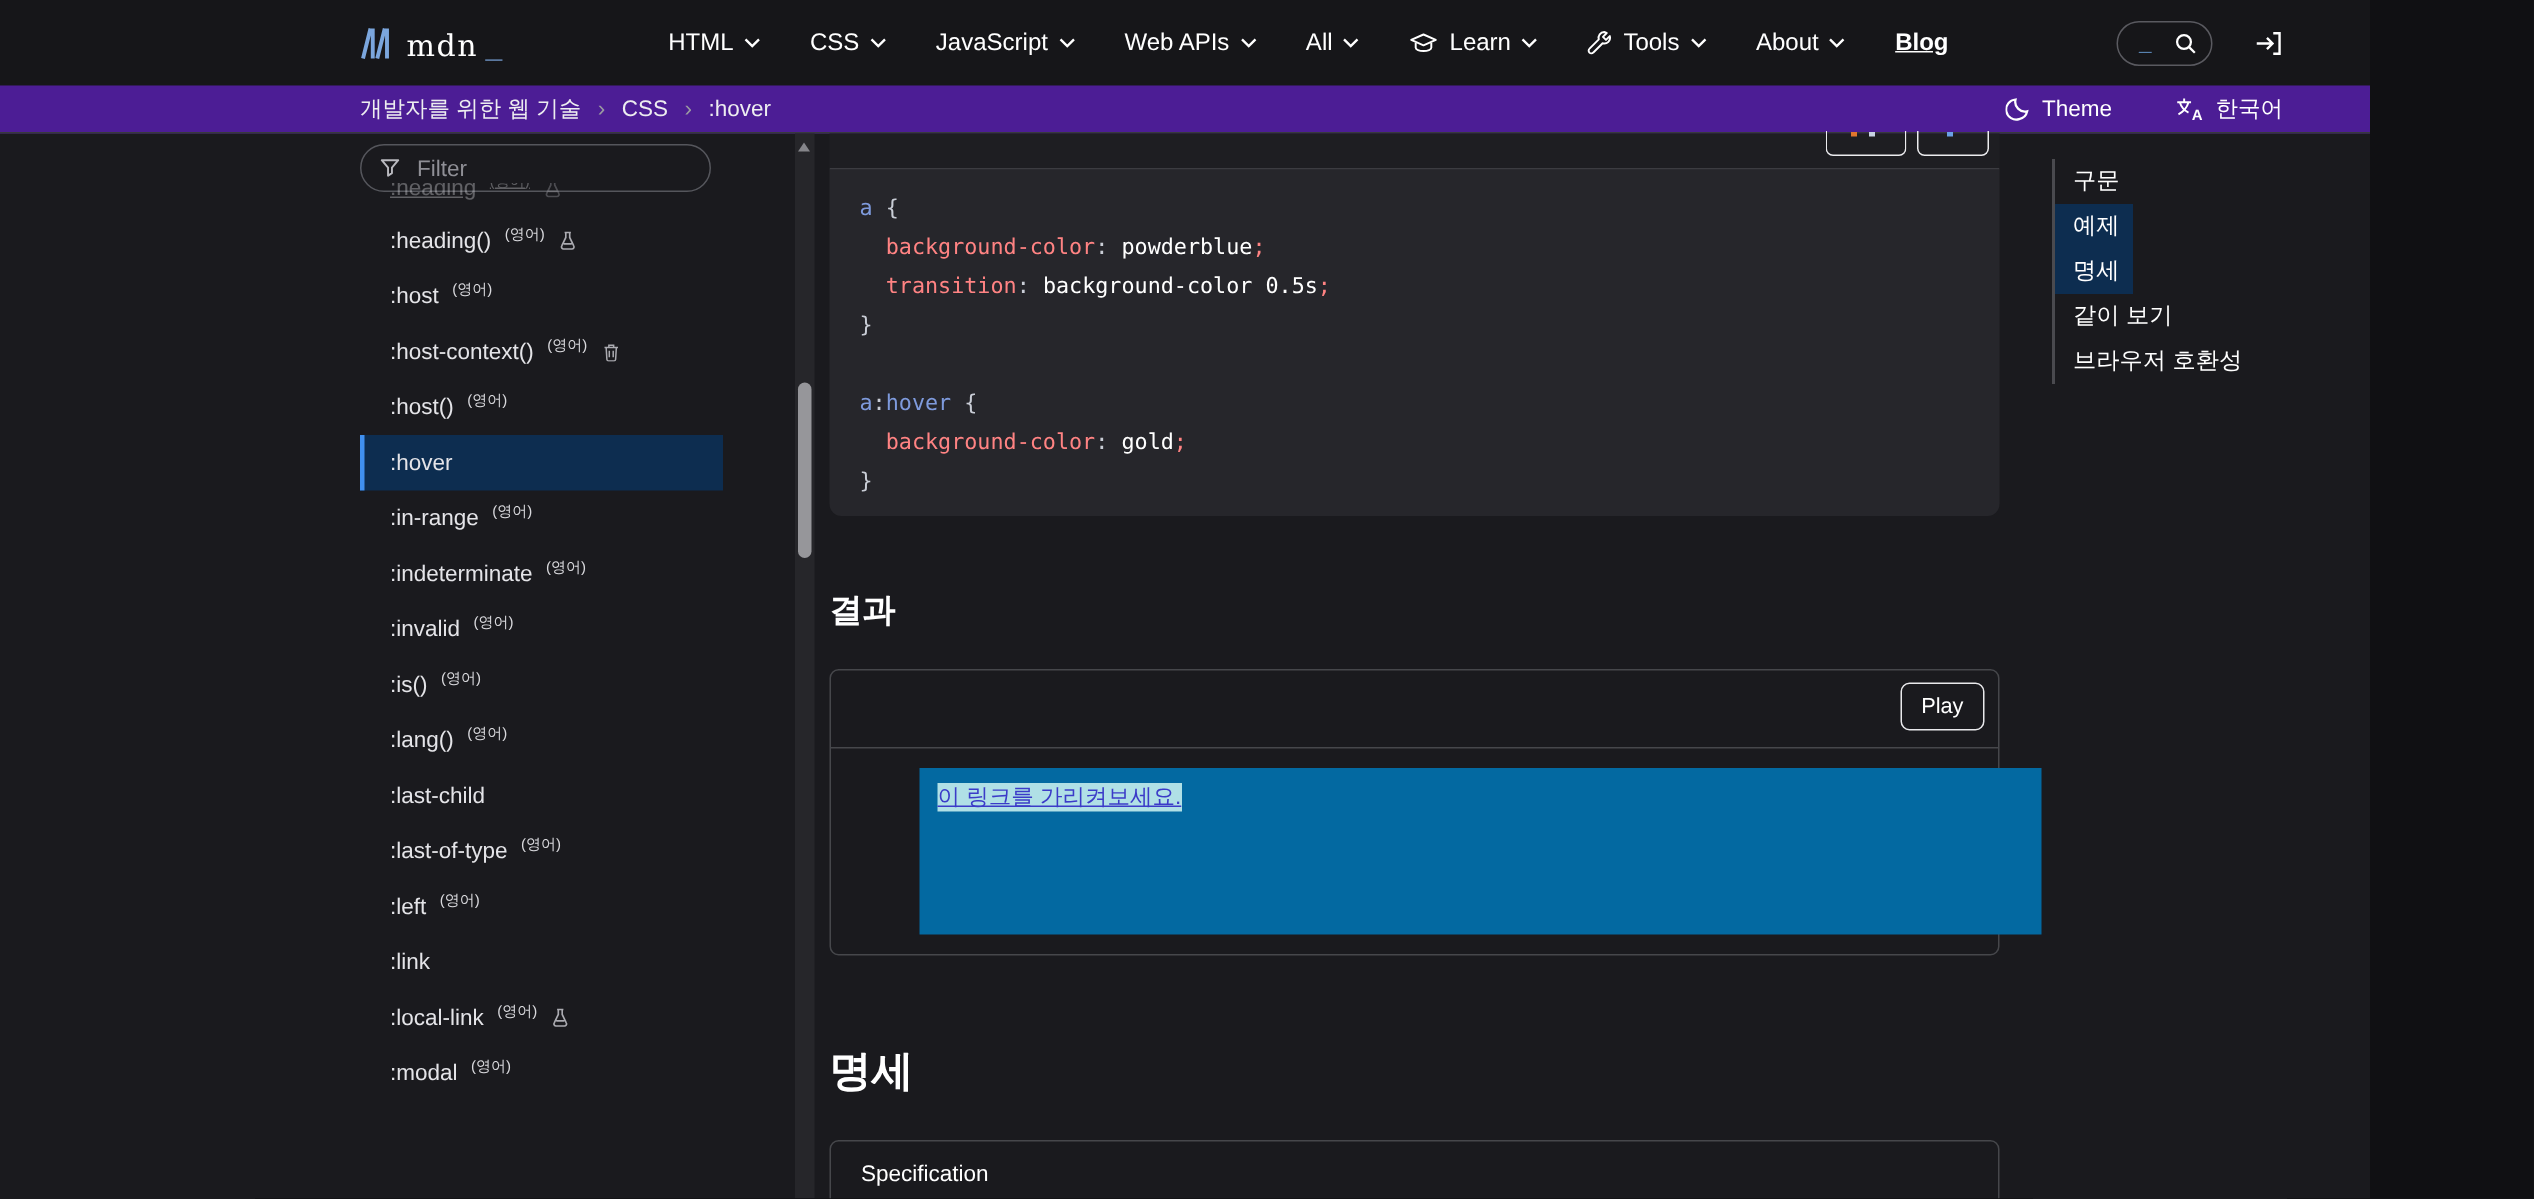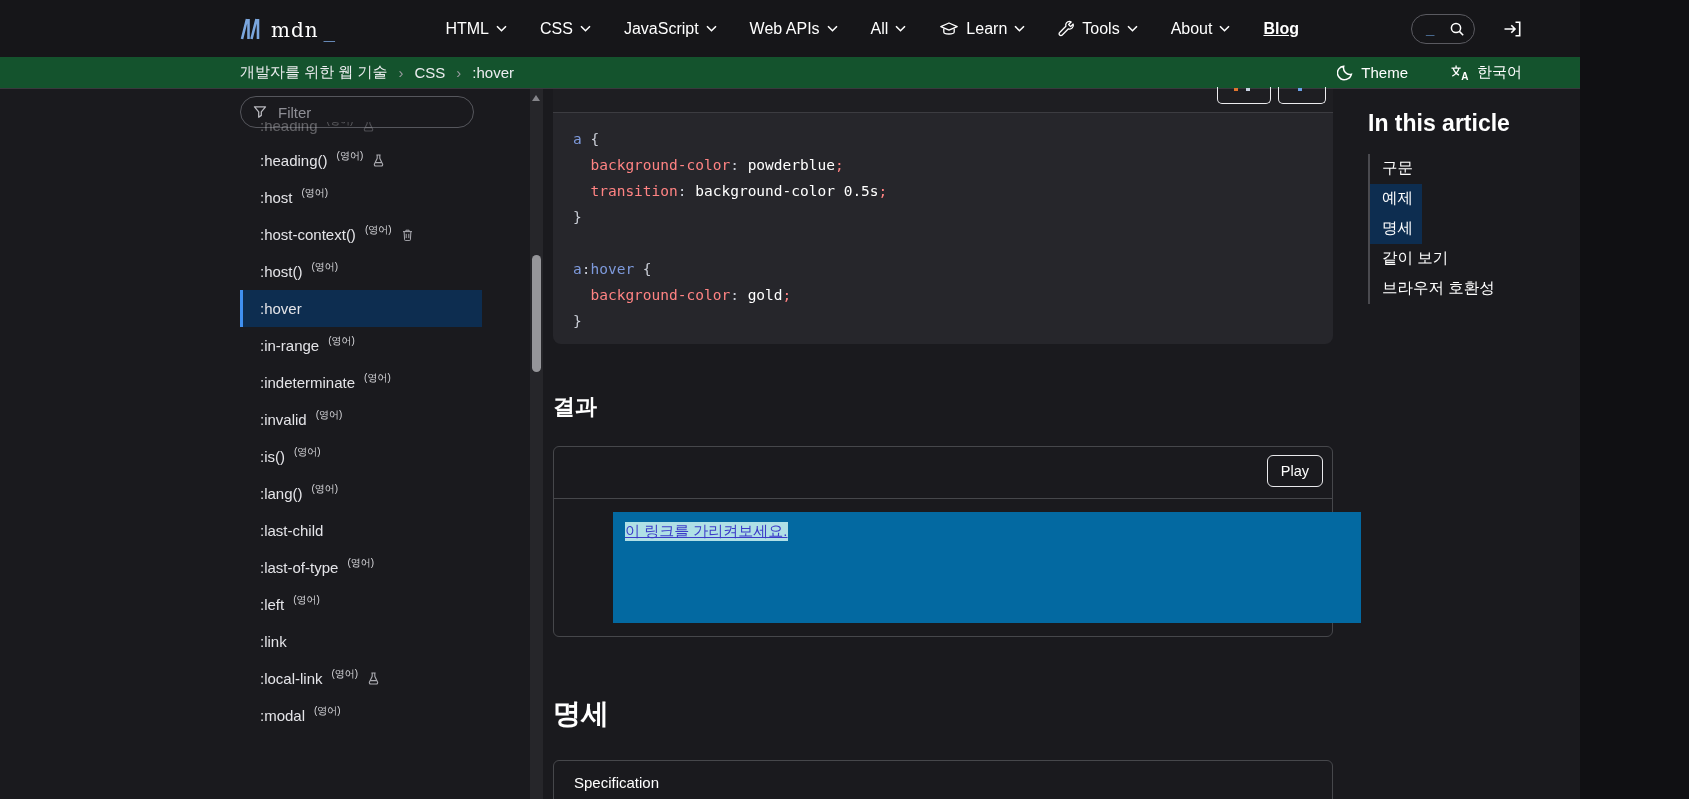--- a/index.html
+++ b/index.html
@@ -20,21 +20,21 @@
            font-size:16px;padding:0;cursor:pointer;}
   .nav-btn.underline span.lbl{text-decoration:underline;font-weight:bold;}
   .nav-btn .ic{display:flex;}
   .search-pill{position:relative;width:64px;height:30px;border:1px solid #5a5a60;border-radius:16px;
                margin-left:112px;display:flex;align-items:center;box-sizing:border-box;cursor:text;}
   .search-pill .ph{color:#6ba1dd;font-weight:bold;font-size:15px;margin-left:14px;}
   .search-pill .mag{position:absolute;right:9px;top:6px;}
   .signin{margin-left:28px;background:none;border:none;padding:0;cursor:pointer;}
 
   
-  .crumb-bar{position:absolute;left:0;top:57px;width:1689px;height:32px;background:#14532d;
+  .crumb-bar{position:absolute;left:0;top:57px;width:1689px;height:32px;background:#4c1d95;
              border-bottom:1px solid #38393d;display:flex;align-items:center;
              padding:0 167px 0 240px;box-sizing:border-box;font-size:15px;}
   .crumbs{display:flex;align-items:center;gap:11px;list-style:none;margin:0;padding:0;}
   .crumbs .sep{color:#9b9ba1;font-size:15px;}
   .crumbs a{color:#ededf0;text-decoration:none;cursor:pointer;}
   .bar-right{margin-left:auto;display:flex;align-items:center;gap:42px;}
   .bar-btn{display:flex;align-items:center;gap:7px;background:none;border:none;color:#fff;
            font-size:15px;padding:0;cursor:pointer;}
 
   
@@ -44,21 +44,21 @@
         border:1px solid #55565c;border-radius:16px;color:#84cc16;font-size:15px;
         padding:0 12px 0 37px;outline:none;font-family:"Liberation Sans",sans-serif;}
   .filter-wrap input::placeholder{color:#8f8f96;}
   .filter-wrap .funnel{position:absolute;left:13px;top:9px;pointer-events:none;}
   .side-list{position:absolute;left:0;top:33px;right:0;list-style:none;margin:0;padding:0;}
   .side-list li{height:37px;display:flex;align-items:center;padding-left:40px;font-size:15px;
                 color:#e4e4e8;gap:8px;cursor:pointer;box-sizing:border-box;}
   .side-list li .sup{font-size:10px;position:relative;top:-5px;margin-left:1px;color:#d8d8dc;}
   .side-list li .badge{display:flex;margin-left:2px;}
   .side-list li.faded{height:20px;overflow:hidden;opacity:.35;align-items:flex-start;}
-  .side-list li.faded .inner{margin-top:-5px;display:flex;gap:8px;align-items:center;}
+  .side-list li.faded .inner{margin-top:-5px;display:flex;gap:8px;align-items:center;text-decoration:underline;}
   .side-list li.selected{background:#0d2d50;border-left:3px solid #4090f0;
        margin-left:20px;margin-right:48px;padding-left:17px;}
 
   
   .sb-scroll{position:absolute;left:530px;top:89px;width:13px;height:710px;background:#26262a;}
   .sb-scroll .up{position:absolute;left:2px;top:6px;width:0;height:0;
        border-left:4.5px solid transparent;border-right:4.5px solid transparent;
        border-bottom:6px solid #85858a;}
   .sb-scroll .thumb{position:absolute;left:2px;top:166px;width:9px;height:117px;
        background:#96969a;border-radius:5px;cursor:grab;}
@@ -388,21 +388,20 @@
       </div>
     </div>
 
     <h2 class="h-spec">명세</h2>
     <div class="spec-table">
       <div class="th">Specification</div>
     </div>
   </main>
 
   <aside class="toc">
-    <h2>In this article</h2>
     <ul id="toc-list">
         <li>
           <a>구문</a>
         </li>
         <li class="active">
           <a>예제</a>
         </li>
         <li class="active">
           <a>명세</a>
         </li>

